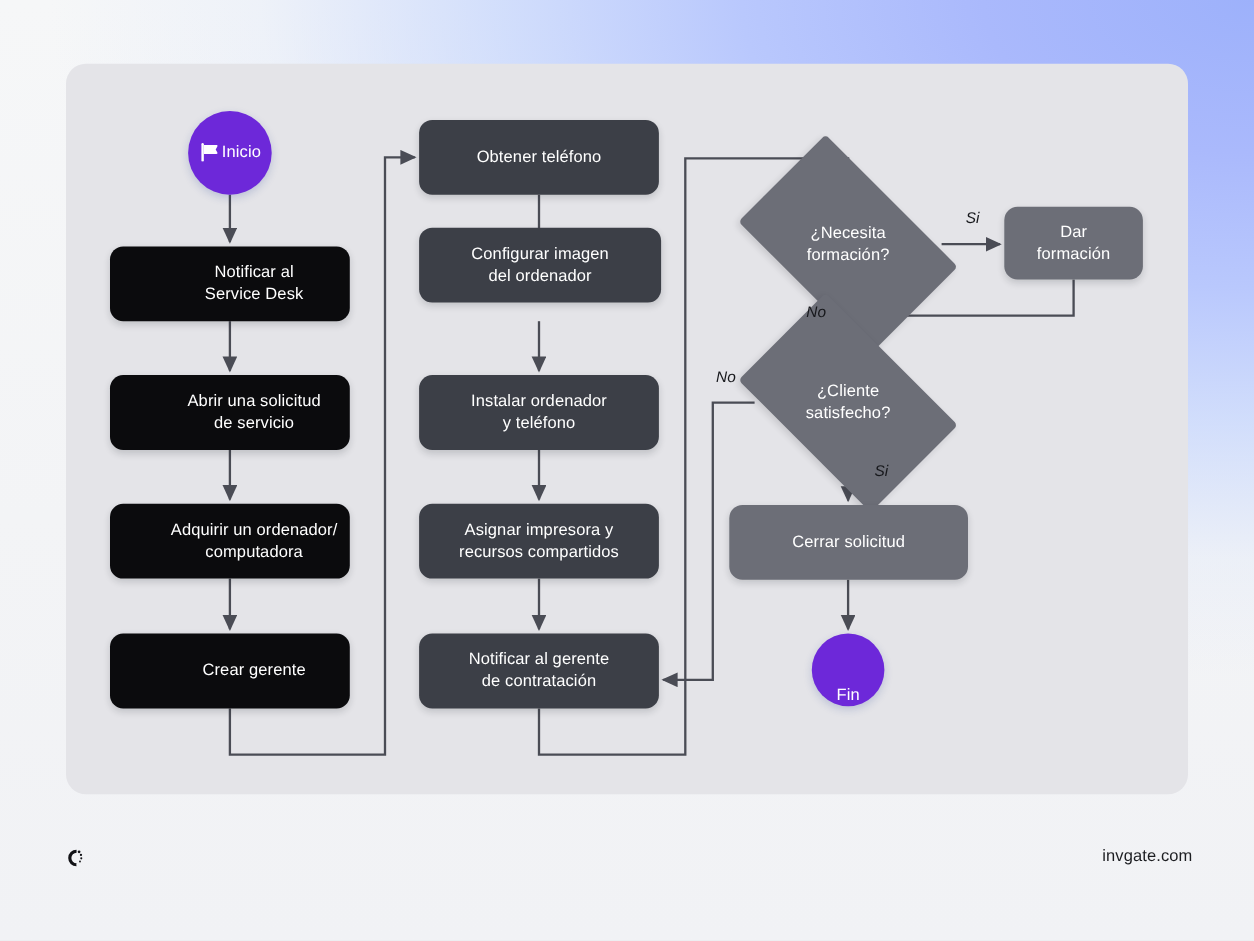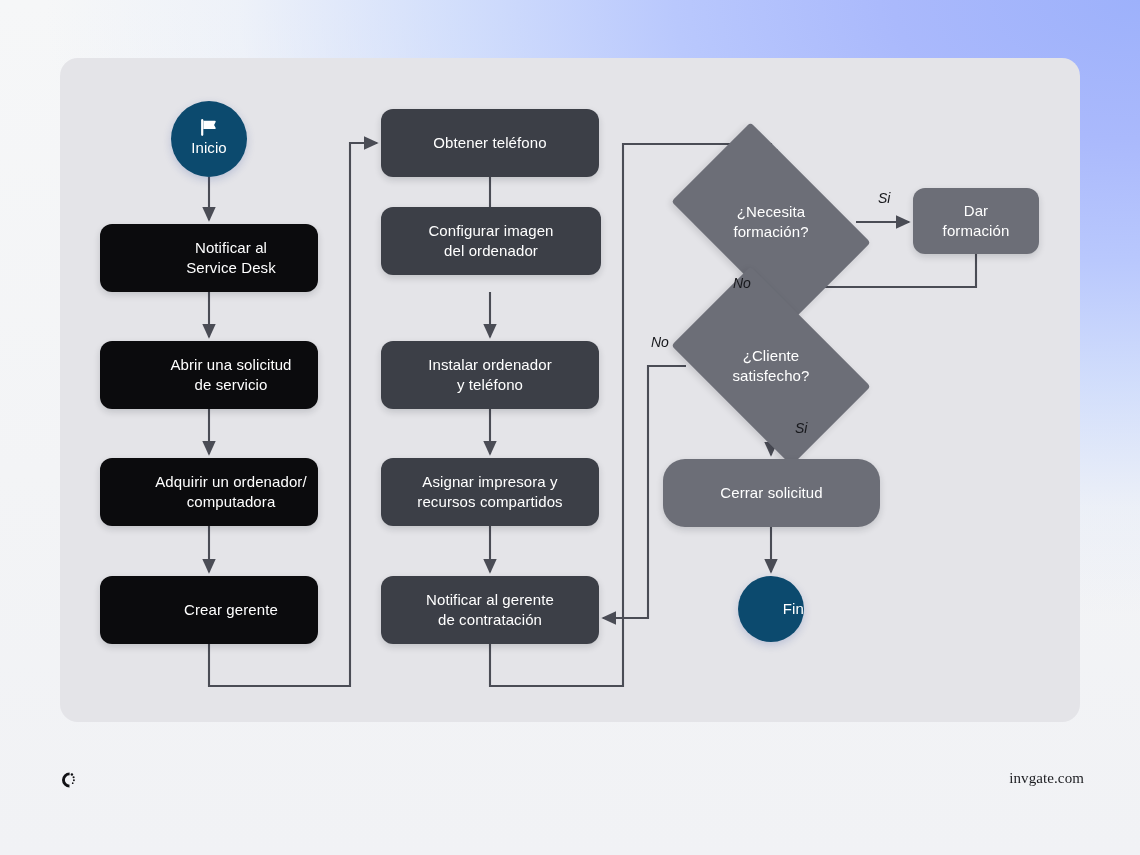--- a/index.html
+++ b/index.html
@@ -63,22 +63,22 @@
   .node.proc {
     border-radius: 12px;
     box-shadow: 0 3px 7px rgba(20,22,30,0.16);
   }
   .node.black   { background: #0b0b0d; padding-left: 44px; }
   .node.dark    { background: #3c3f47; }
   .node.grey    { background: #6c6e77; }
 
   .node.terminal {
     border-radius: 50%;
-    background: #0c4a6e;
-    flex-direction: column;
+    background: #6d28d9;
+    flex-direction: row;
     gap: 1px;
     box-shadow: 0 3px 8px rgba(40,70,150,0.22);
   }
 
   .flag-icon {
     display: block;
     width: 20px;
     height: 17px;
     margin-bottom: 1px;
   }
@@ -110,21 +110,20 @@
     font-style: italic;
   }
 
   
   #footer {
     position: absolute;
     left: 0;
     top: 755px;
     width: 1140px;
     height: 60px;
-    font-family: Liberation Serif, serif;
   }
   #brand-logo {
     position: absolute;
     left: 58px;
     top: 14px;
     width: 22px;
     height: 22px;
   }
   #footer-url {
     position: absolute;
@@ -239,21 +238,21 @@
   <span>Dar
 formación</span>
 </div>
 
 <div class="node diamond" style="left:686px; top:310px; width:170px; height:112px;">
   <div class="diamond-shape"></div>
   <span class="diamond-label">¿Cliente
 satisfecho?</span>
 </div>
 
-<div class="node proc grey" style="left:663px; top:459px; width:217px; height:68px;border-radius:22px;">
+<div class="node proc grey" style="left:663px; top:459px; width:217px; height:68px;">
   <span>Cerrar solicitud</span>
 </div>
 
 <div class="node terminal" style="left:738px; top:576px; width:66px; height:66px;align-items:flex-end;">
   <span style="font-size:15px;">Fin</span>
 </div>
 
 <div class="edge-label" style="left:878px; top:190px;">Si</div>
 <div class="edge-label" style="left:733px; top:275px;">No</div>
 <div class="edge-label" style="left:795px; top:420px;">Si</div>

